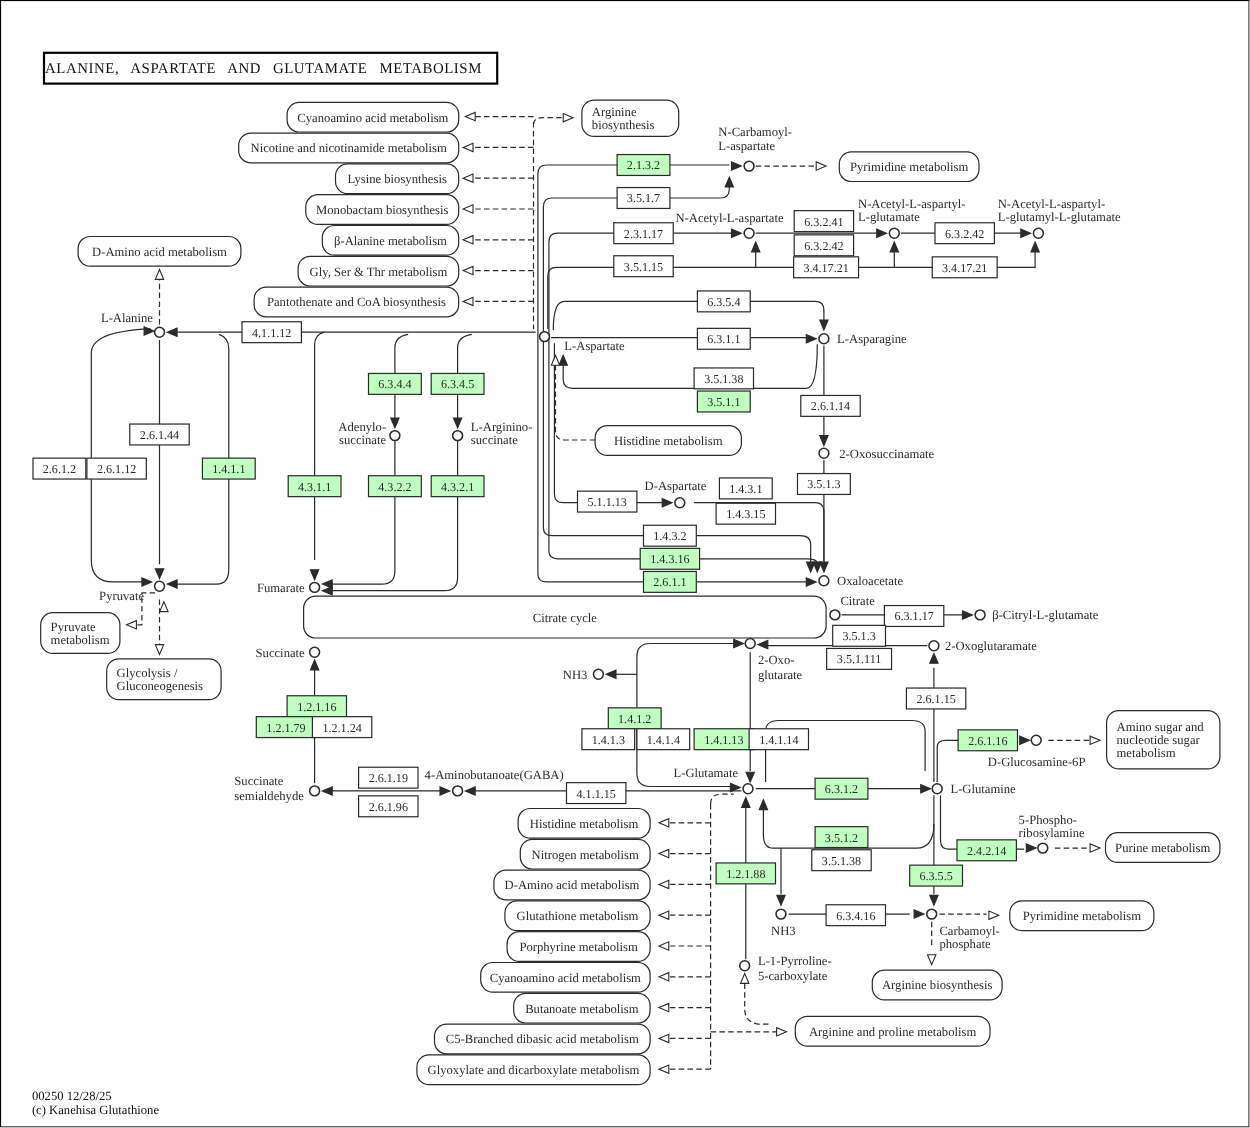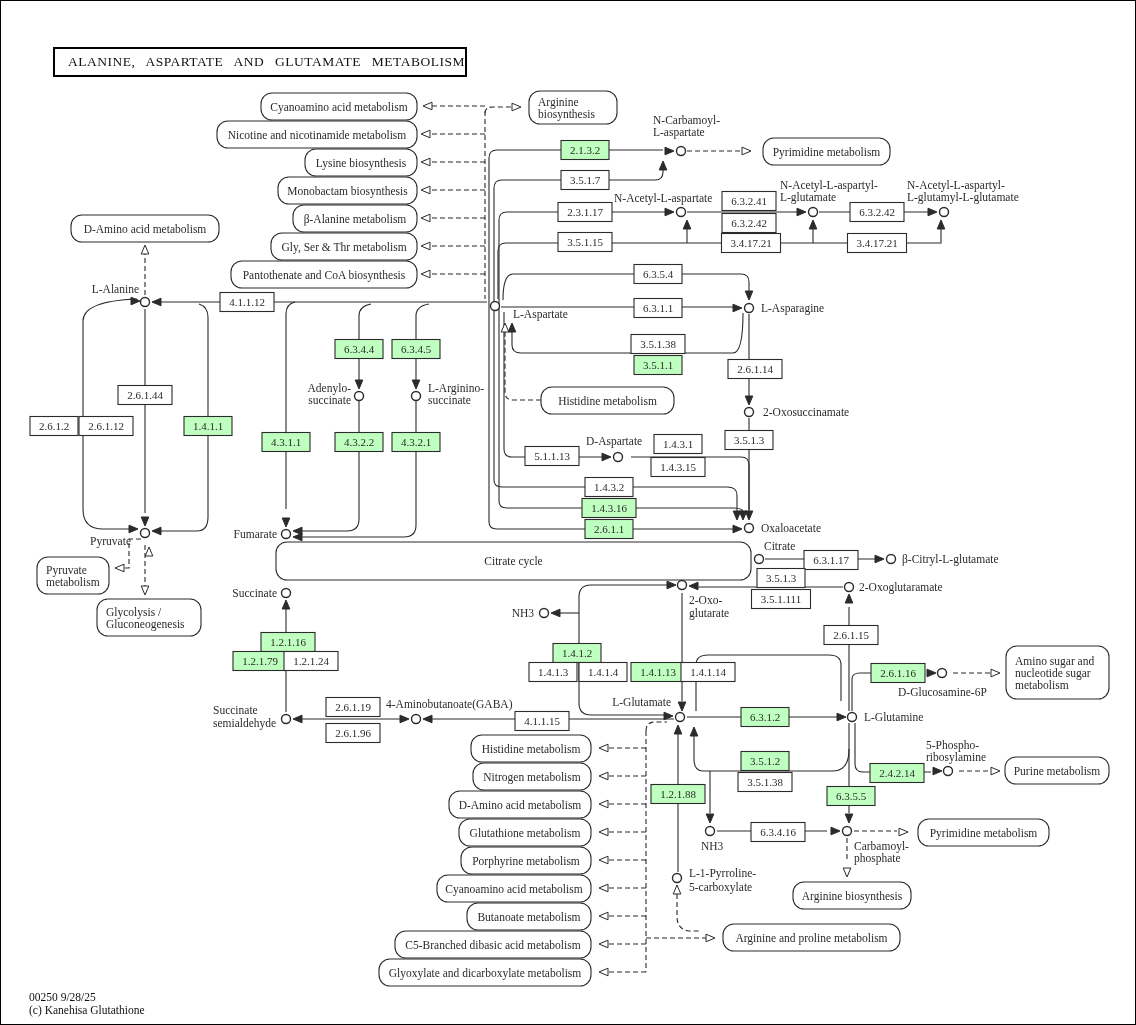--- a/index.html
+++ b/index.html
@@ -1,21 +1,21 @@
 <!DOCTYPE html>
 <html><head>
 <meta charset="utf-8">
 <style>
   html,body{margin:0;padding:0;background:#fff;}
   #canvas{position:relative;width:1136px;height:1025px;background:#ffffff;
           border:1px solid #000;box-sizing:border-box;overflow:hidden;
           font-family:"Liberation Serif", serif;}
   #titlebox{position:absolute;left:38px;top:46px;width:410px;height:26px;
-            border:2px solid #000;line-height:26px;text-align:right;
-            font-size:13.5px;letter-spacing:.5px;word-spacing:7px;color:#111;margin-left:14px;}
+            border:2px solid #000;line-height:26px;text-align:left;
+            font-size:13.5px;letter-spacing:.5px;word-spacing:7px;color:#111;}
   #footer{position:absolute;left:28px;top:990px;font-size:11.5px;color:#111;line-height:13px;}
   svg{position:absolute;left:0;top:0;}
   svg text{font-family:"Liberation Serif", serif;fill:#2b2b2b;}
 </style>
 </head>
 <body>
 
 <div id="canvas">
   <svg id="diagram" width="1136" height="1025" viewBox="0 0 1136 1025">
       <path d="M662,149 H496 Q488,149 488,157 V521 Q488,528 496,528 H738" fill="none" stroke="#2b2b2b" stroke-width="1.1"></path>
@@ -399,16 +399,16 @@
       <text x="853" y="861" font-size="11.5px" text-anchor="start">phosphate</text>
       <text x="688" y="876" font-size="11.5px" text-anchor="start">L-1-Pyrroline-</text>
       <text x="688" y="890" font-size="11.5px" text-anchor="start">5-carboxylate</text>
       <text x="350" y="391" font-size="11.5px" text-anchor="end">Adenylo-</text>
       <text x="350" y="403" font-size="11.5px" text-anchor="end">succinate</text>
       <text x="427" y="391" font-size="11.5px" text-anchor="start">L-Arginino-</text>
       <text x="427" y="403" font-size="11.5px" text-anchor="start">succinate</text>
     </svg>
   <div id="titlebox">ALANINE, ASPARTATE AND GLUTAMATE METABOLISM</div>
   <div id="footer">
-    <div>00250 9/28/25</div>
+    <div>00250 12/28/25</div>
     <div>(c) Kanehisa Glutathione</div>
   </div>
 </div>
 
 </body></html>

